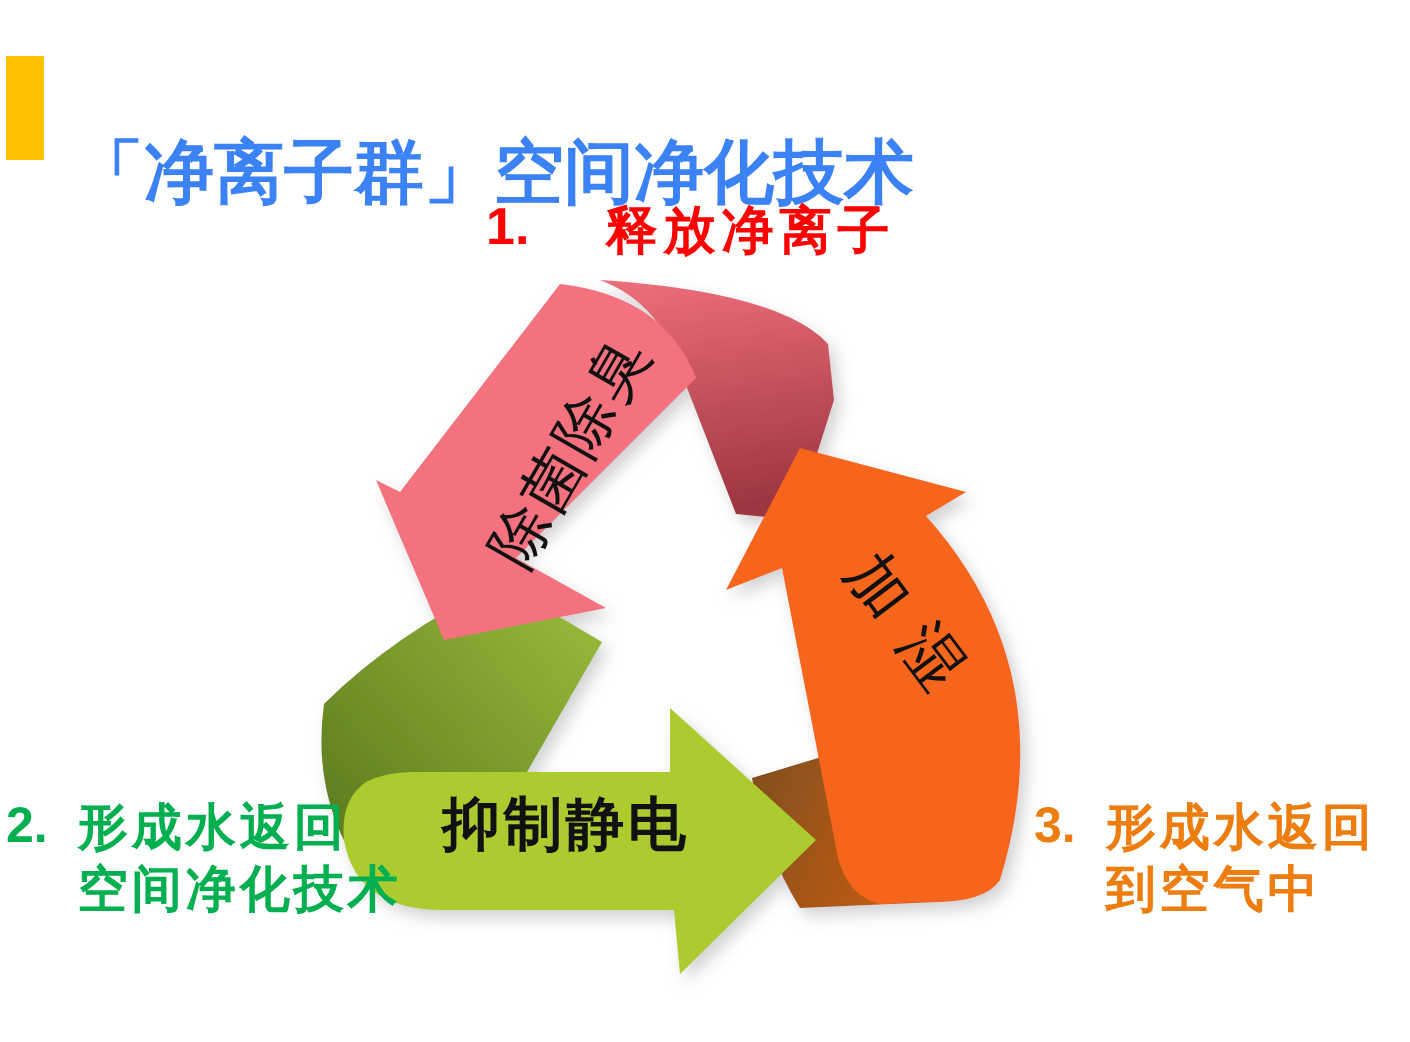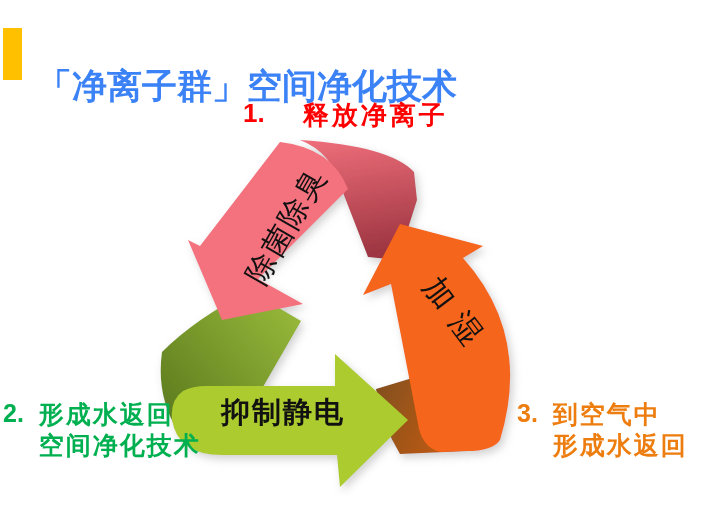--- a/index.html
+++ b/index.html
@@ -87,18 +87,18 @@
     <span class="step-num">2.</span>
     <span class="step-lines">
       <div>形成水返回</div>
       <div>空间净化技术</div>
     </span>
   </div>
 
   <div class="step step-3">
     <span class="step-num">3.</span>
     <span class="step-lines">
+      <div>形成水返回</div>
       <div>到空气中</div>
-      <div>形成水返回</div>
     </span>
   </div>
 
 </div>
 
 </body></html>

